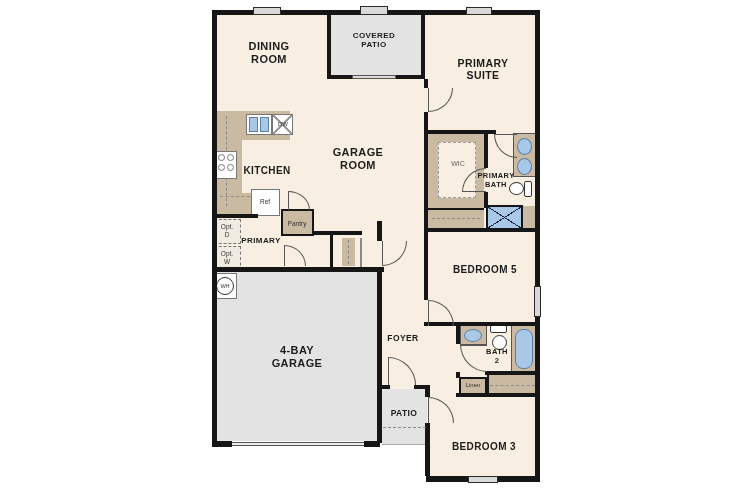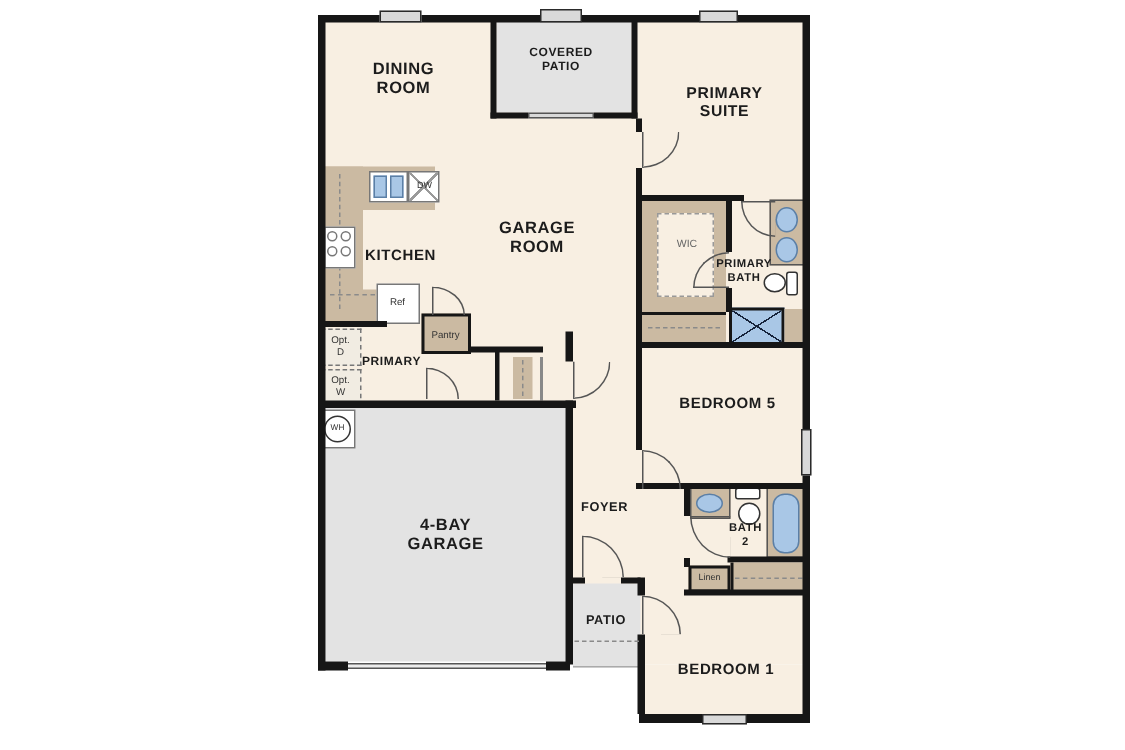--- a/index.html
+++ b/index.html
@@ -177,20 +177,20 @@
   <div class="lbl" style="left:483px;top:69px;font-size:10.5px">PRIMARY
 SUITE</div>
   <div class="lbl" style="left:267px;top:171px;font-size:10px">KITCHEN</div>
   <div class="lbl" style="left:358px;top:159px;font-size:11px">GARAGE
 ROOM</div>
   <div class="lbl" style="left:496px;top:181px;font-size:7.5px">PRIMARY
 BATH</div>
   <div class="lbl" style="left:485px;top:270px;font-size:10px">BEDROOM 5</div>
   <div class="lbl" style="left:497px;top:357px;font-size:7.5px">BATH
 2</div>
-  <div class="lbl" style="left:484px;top:447px;font-size:10px">BEDROOM 1</div>
+  <div class="lbl" style="left:484px;top:447px;font-size:10px">BEDROOM 3</div>
   <div class="lbl" style="left:403px;top:338px;font-size:8.5px">FOYER</div>
   <div class="lbl" style="left:404px;top:413px;font-size:8.5px">PATIO</div>
   <div class="lbl" style="left:297px;top:357px;font-size:11px">4-BAY
 GARAGE</div>
   <div class="lbl" style="left:261px;top:241px;font-size:8px">PRIMARY</div>
 
 </div>
 
 </body></html>

